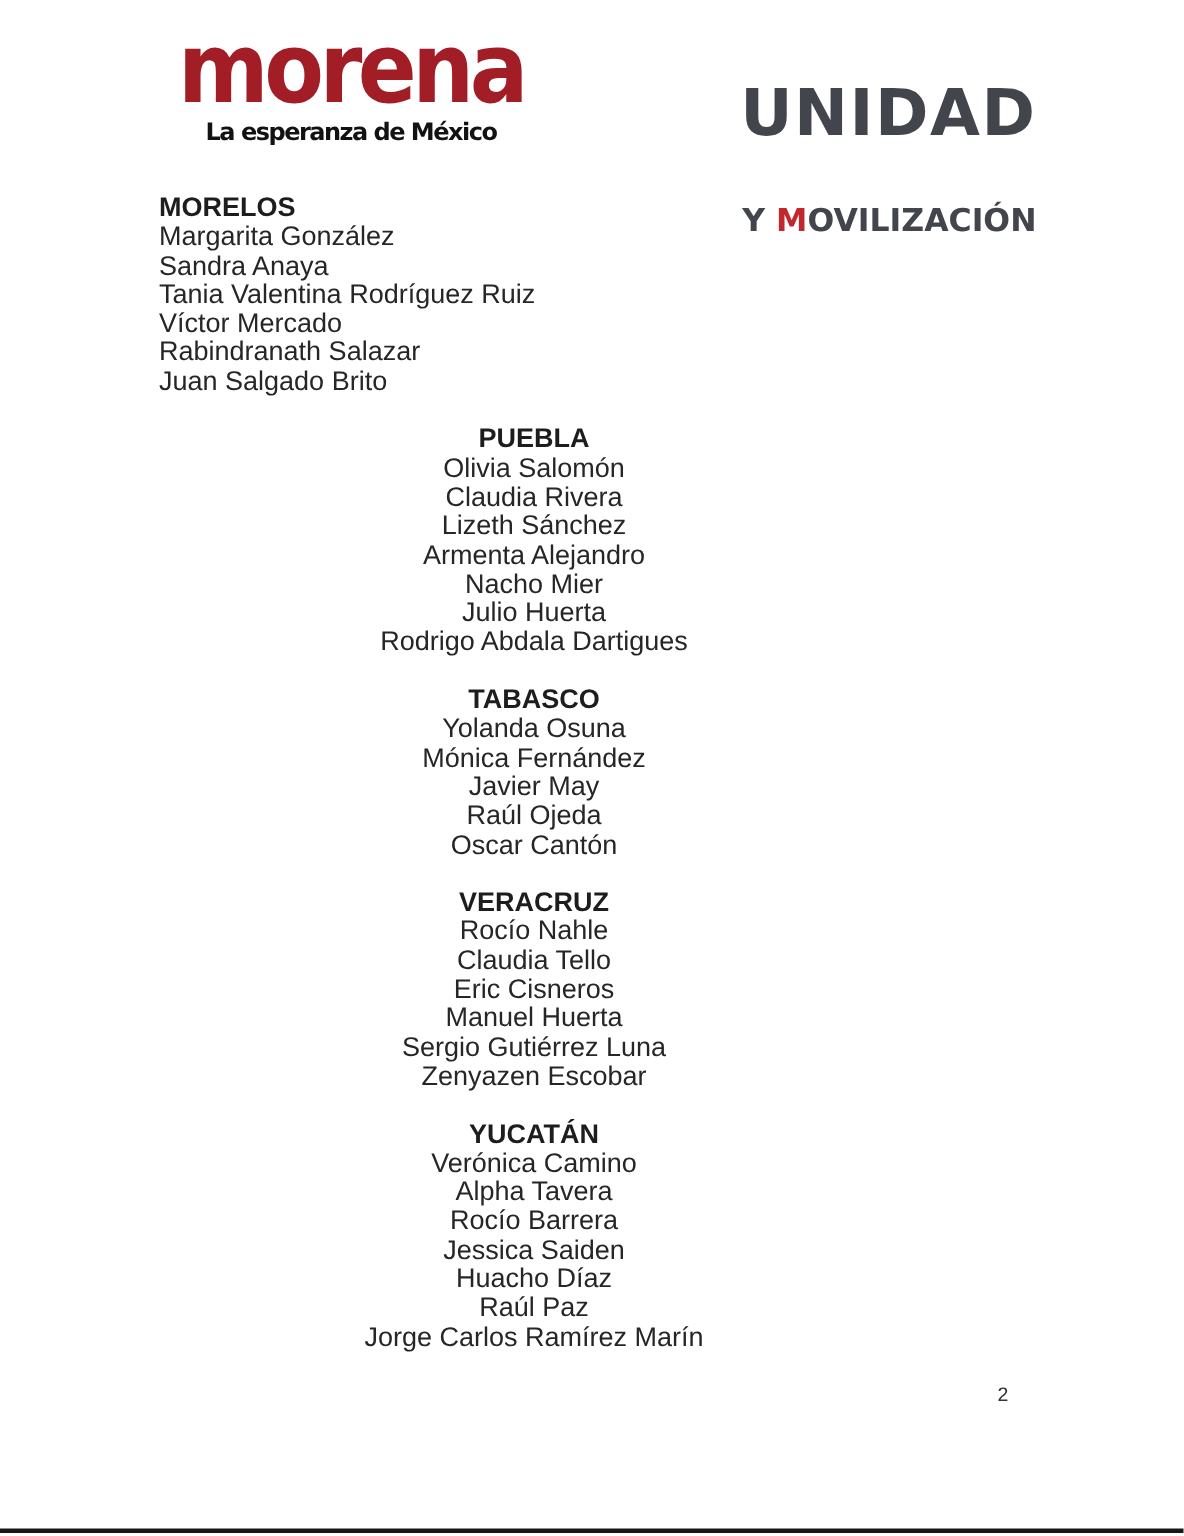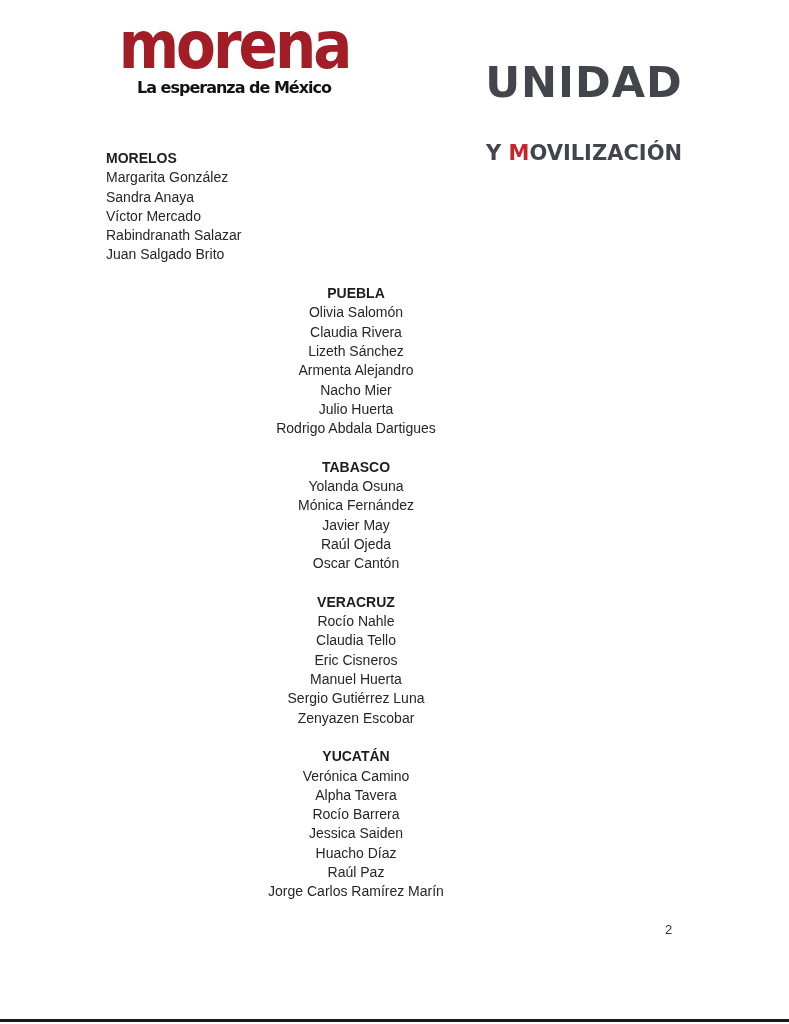--- a/index.html
+++ b/index.html
@@ -40,46 +40,45 @@
     font-family: "DejaVu Sans", sans-serif;
     font-weight: bold;
     font-size: 16px;
     letter-spacing: -1px;
     color: #121212;
     margin-top: 2px;
     white-space: nowrap;
   }
   
   .logo-unidad {
-    position: absolute; left: 477px; top: 24px;
-    width: 214px; text-align: center; white-space: pre;
+    position: absolute; left: 477px; top: 18px;
+    width: 214px; text-align: right; white-space: pre;
   }
   .unidad-line1 {
     font-family: "DejaVu Sans", sans-serif;
     font-weight: bold;
     font-size: 43px;
     line-height: 44px;
     letter-spacing: 1px;
   }
   .unidad-line2 {
     font-family: "DejaVu Sans", sans-serif;
     font-weight: bold;
     font-size: 21px;
     line-height: 25px;
     letter-spacing: 0px;
     margin-top: 1px;
   }
   
   .content {
     position: absolute; left: 106px; top: 129px;
-    font-size: 14px;
+    font-size: 18px;
     line-height: 19.3px;
     color: #262626;
     width: 500px;
-    margin-top: 20px;
   }
   .section { margin: 0; }
   .section + .section { margin-top: 19.3px; text-align: center; }
   .state-heading { font-weight: bold; color: #1d1d1d; }
   .name-line { font-weight: normal; }
   
   .page-num {
     position: absolute; left: 665px; top: 922px;
     font-size: 13px; color: #333333;
   }
@@ -98,20 +97,21 @@
     <div class="unidad-line1">UNIDAD</div>
     <div class="unidad-line2"><span>Y </span><span class="unidad-m" style="color: rgb(193, 39, 45);">M</span><span>OVILIZACIÓN</span></div>
   </div>
 
   <div class="content">
     <div class="section">
       <div class="state-heading">MORELOS</div>
       <div>
           <div class="name-line">Margarita González</div>
           <div class="name-line">Sandra Anaya</div>
+          <div class="name-line">Tania Valentina Rodríguez Ruiz</div>
           <div class="name-line">Víctor Mercado</div>
           <div class="name-line">Rabindranath Salazar</div>
           <div class="name-line">Juan Salgado Brito</div>
         </div>
     </div>
 
     <div class="section">
       <div class="state-heading">PUEBLA</div>
       <div>
           <div class="name-line">Olivia Salomón</div>

